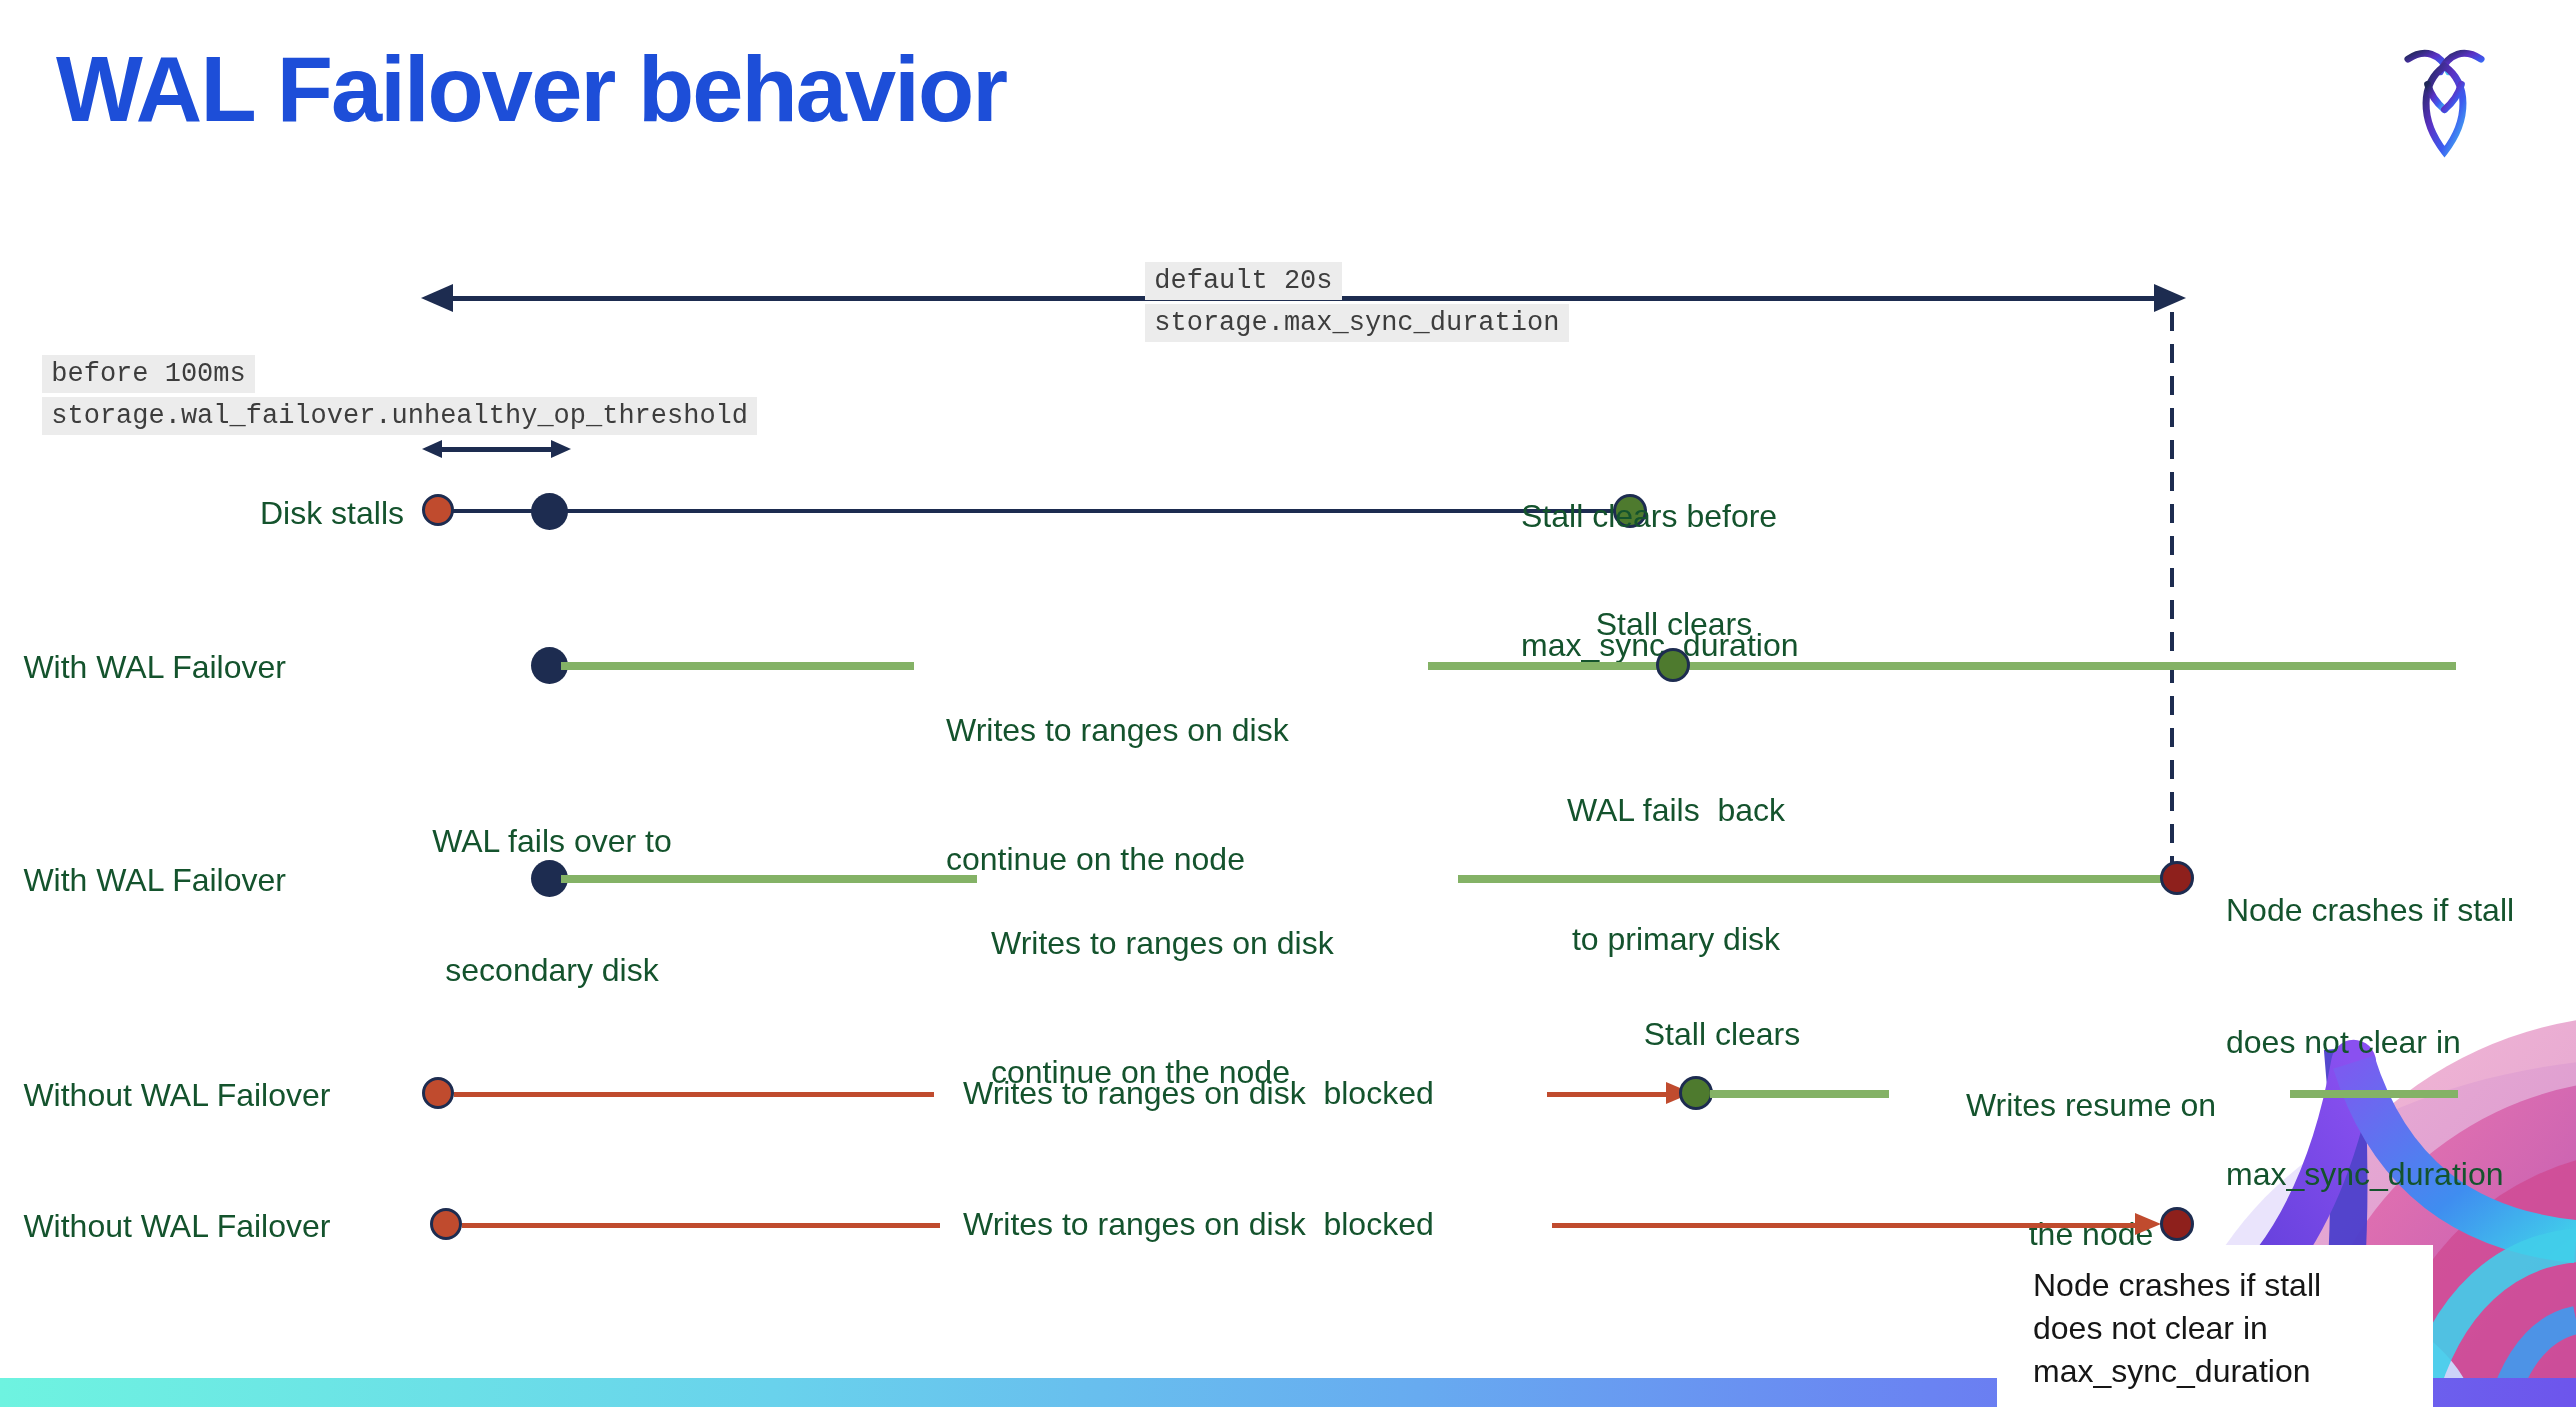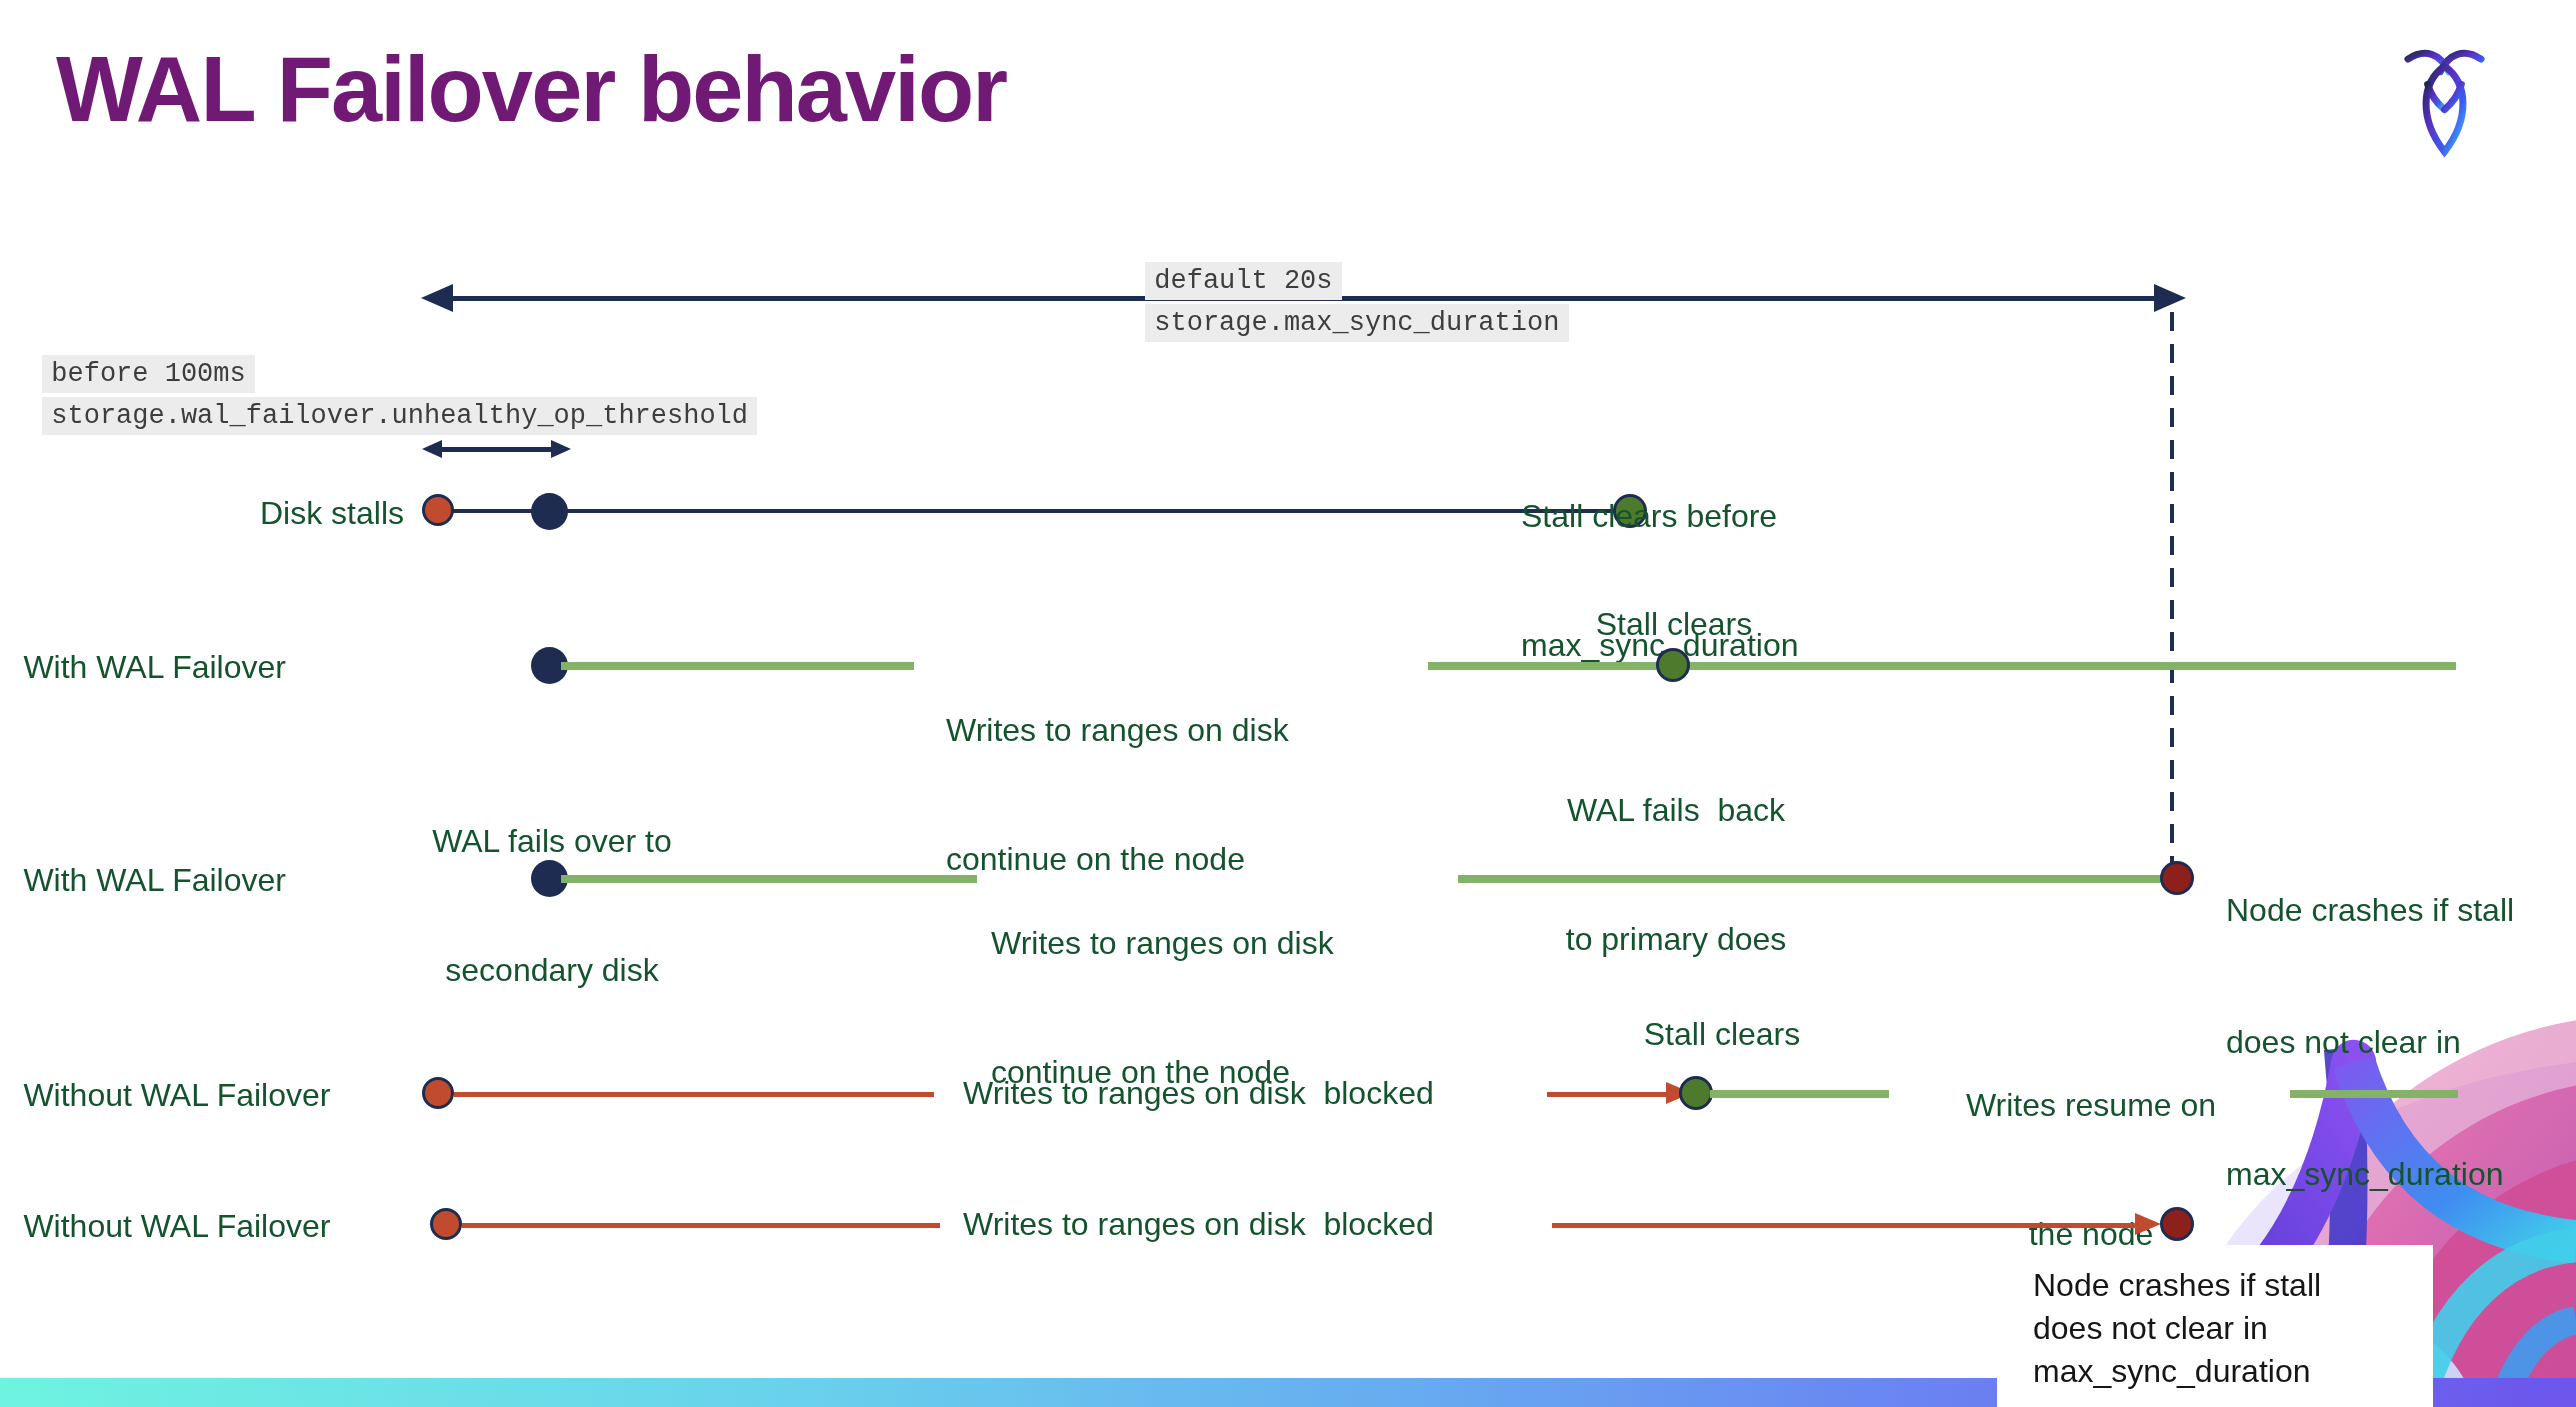--- a/index.html
+++ b/index.html
@@ -2,21 +2,21 @@
 <html style="font-size:15px"><head>
 <meta charset="utf-8">
 <style>
   html,body { margin:0; padding:0; background:#ffffff; }
   .slide {
     position:relative; width:2576px; height:1408px; overflow:hidden;
     background:#ffffff; font-family:"Liberation Sans", sans-serif;
   }
   .title {
     position:absolute; left:56px; top:37px; margin:0;
-    font-size:92px; font-weight:700; letter-spacing:-1.9px; color:#701a75;
+    font-size:92px; font-weight:700; letter-spacing:-1.9px; color:#1d4ed8;
   }
   .note {
     position:absolute; font-size:32px; line-height:43px; color:#14532d;
     white-space:pre-wrap;
   }
   .note .ln { display:block; }
   .center { text-align:center; }
   .right  { text-align:right; }
   .callout { position:absolute; }
   .mono-tag {
@@ -162,21 +162,21 @@
   </div>
   <div class="hline green-bg" style="left:1428px; top:662px; width:1028px; height:8.4px;"></div>
   <div class="dot dot-green" style="left:1656px; top:648px;"></div>
   <div class="note center" style="left:1562px; top:603px; width:224px;">Stall clears</div>
   <div class="note center" style="left:381px; top:734px; width:342px;">
     <span class="ln">WAL fails over to</span>
     <span class="ln">secondary disk</span>
   </div>
   <div class="note center" style="left:1505px; top:703px; width:342px;">
     <span class="ln">WAL fails  back</span>
-    <span class="ln">to primary does</span>
+    <span class="ln">to primary disk</span>
   </div>
 
   <div class="note" style="left:23.4px; top:859px;">With WAL Failover</div>
   <div class="dot dot-navy" style="left:531px; top:860px;"></div>
   <div class="hline green-bg" style="left:561px; top:875px; width:416px; height:8.4px;"></div>
   <div class="note" style="left:991px; top:836px;">
     <span class="ln">Writes to ranges on disk</span>
     <span class="ln">continue on the node</span>
   </div>
   <div class="hline green-bg" style="left:1458px; top:875px; width:703px; height:8.4px;"></div>

